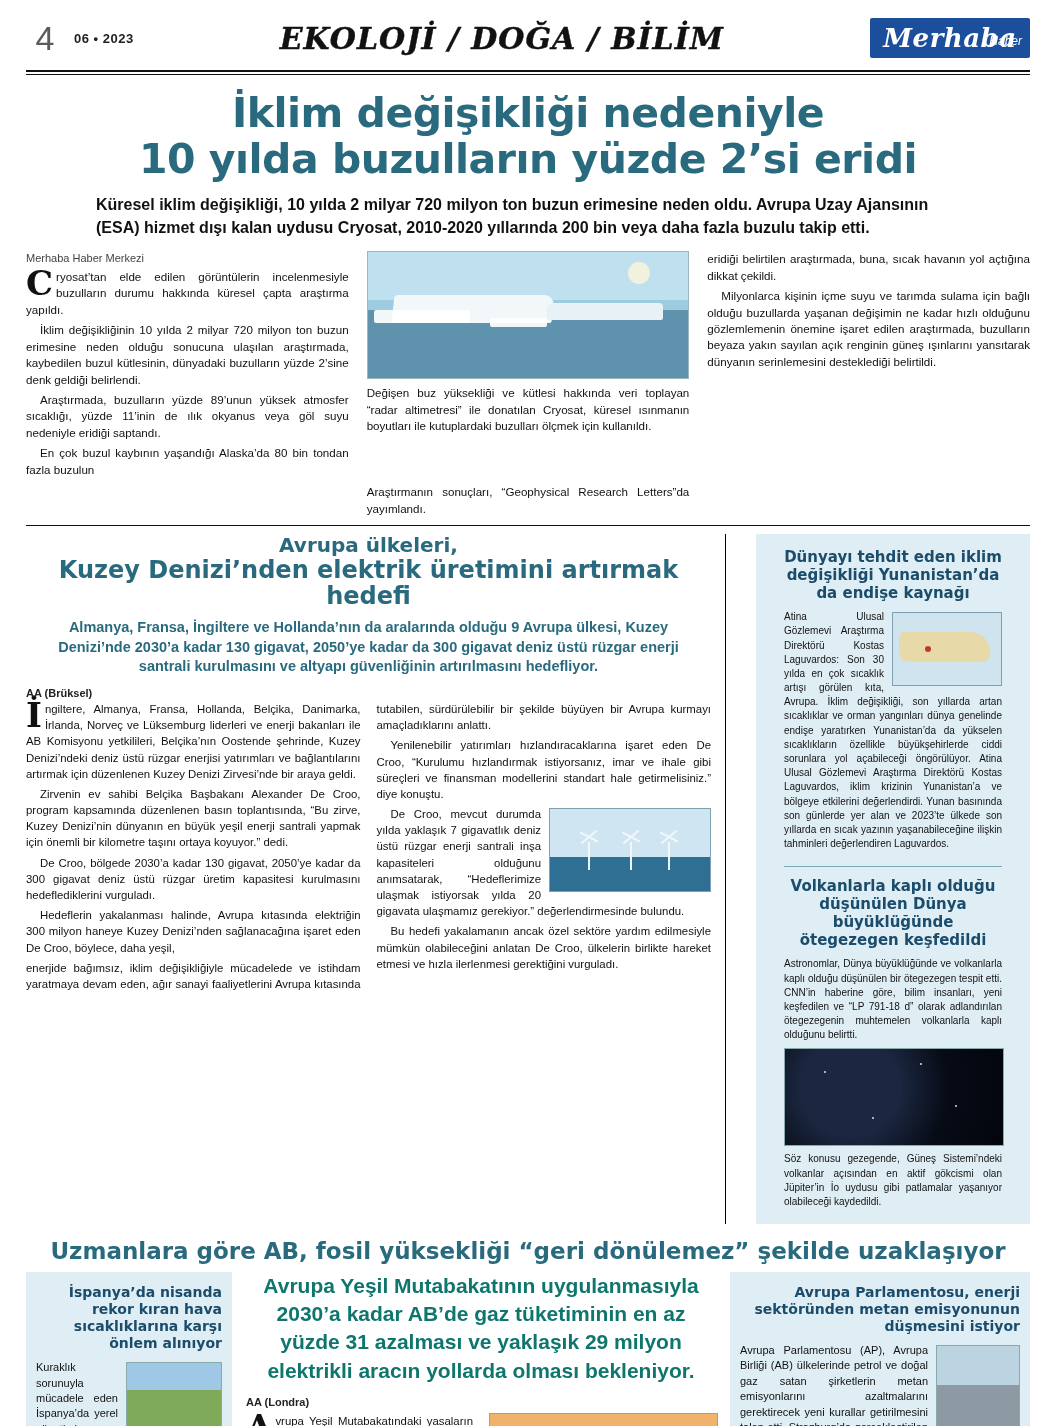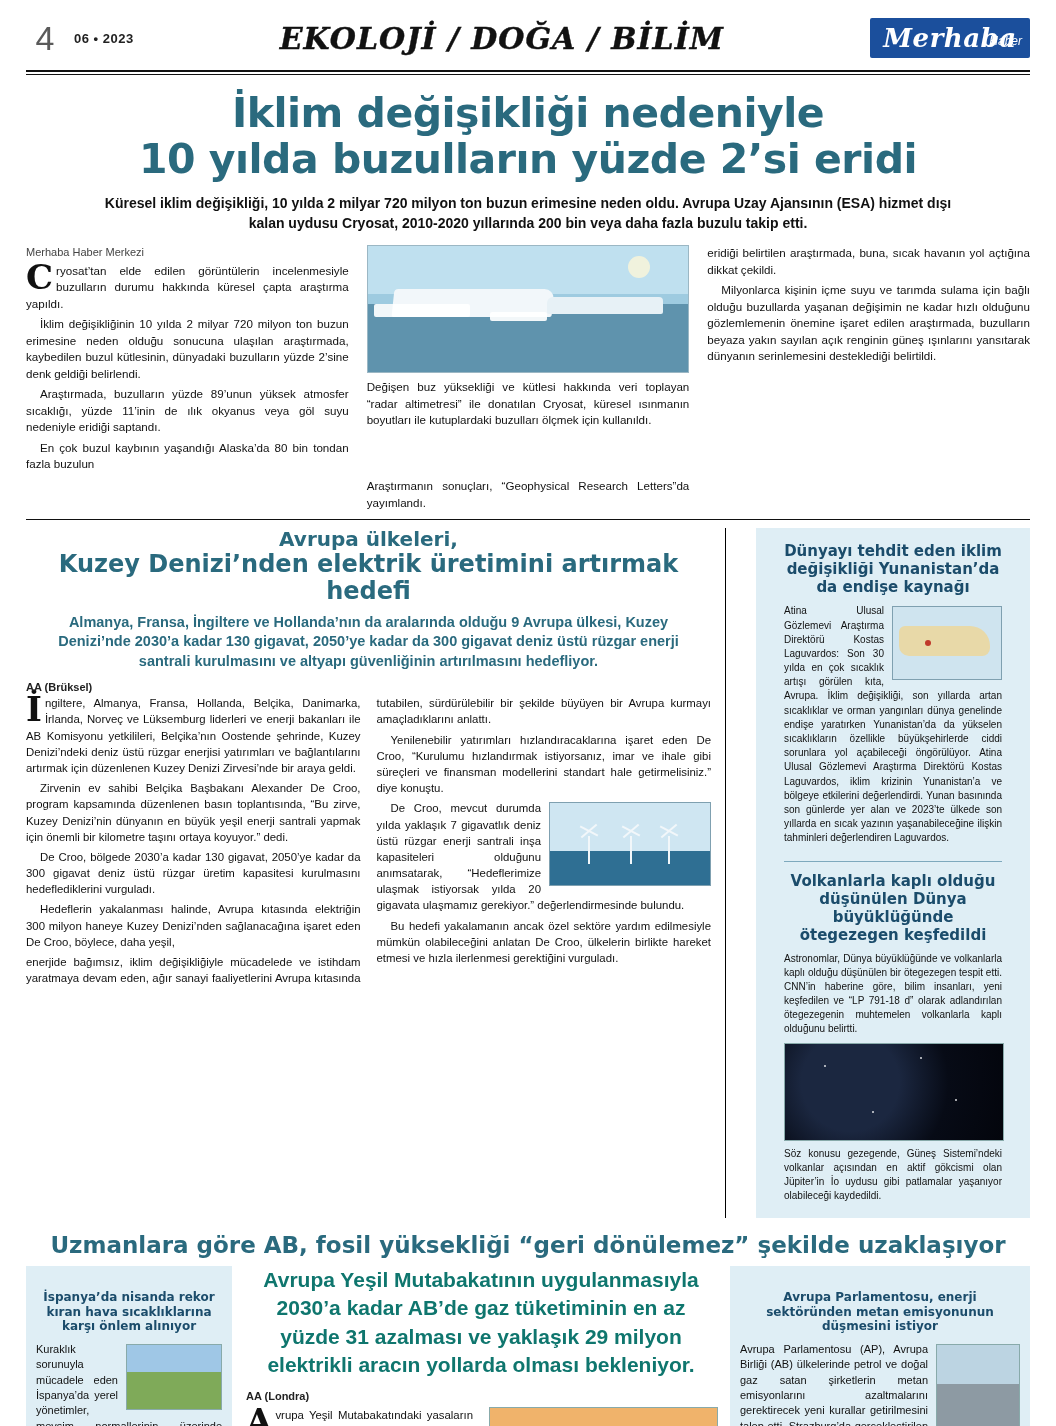--- a/index.html
+++ b/index.html
@@ -36,22 +36,22 @@
 
   
   .headline{
     text-align:center;margin:16px 40px 6px 40px;
     font-family:"DejaVu Sans", sans-serif;
     font-weight:bold;font-size:41px;line-height:1.12;color:#2a6a7e;
     letter-spacing:-.5px;
   }
   .headline .l2{display:block;text-align:center;}
   .standfirst{
-    text-align:center;margin:10px 96px 12px 96px;
-    font-size:14px;font-weight:bold;line-height:1.45;color:#111;
+    margin:10px 96px 12px 96px;
+    font-size:16px;font-weight:bold;line-height:1.45;color:#111;
   }
 
   
   .lead{
     margin:0 26px;display:grid;grid-template-columns:1fr 1fr 1fr;gap:18px;
     font-size:11.6px;line-height:1.42;text-align:justify;
   }
   .byline{font-size:11px;color:#444;margin-bottom:2px;}
   .lead p{margin:0 0 4px 0;text-indent:14px;}
   .lead p.noind{text-indent:0;}
@@ -131,21 +131,21 @@
   
   .lower-head{
     margin:14px 26px 6px 26px;text-align:center;color:#2a6a7e;font-weight:bold;
     font-size:23px;line-height:1.2;font-family:"DejaVu Sans",sans-serif;
   }
   .lower{
     margin:6px 26px 0 26px;display:grid;grid-template-columns:206px 470px 1fr;gap:14px;
   }
   .boxcol{background:#dfeef5;padding:10px;box-sizing:border-box;}
   .boxcol h4{
-    text-align:center;color:#1b4c6b;font-size:12px;line-height:1.22;margin:14px 0 8px 0;
+    text-align:right;color:#1b4c6b;font-size:14px;line-height:1.22;margin:2px 0 8px 0;
     font-family:"DejaVu Sans",sans-serif;
   }
   .boxcol p{font-size:11px;line-height:1.4;text-align:justify;margin:0 0 5px 0;}
   .sm-photo{width:94px;height:64px;float:right;margin:2px 0 4px 8px;border:1px solid #8aa;}
   .photo-green{background:linear-gradient(#9fc7e6 0 42%, #7faa59 42% 100%);}
   .mid{font-size:11.4px;line-height:1.45;text-align:justify;}
   .mid p{margin:0 0 5px 0;text-indent:14px;}
   .mid p.noind{text-indent:0;}
   .mid-kicker{
     color:#0f766e;font-weight:bold;font-size:21px;line-height:1.35;text-align:center;margin:0 0 10px 0;

